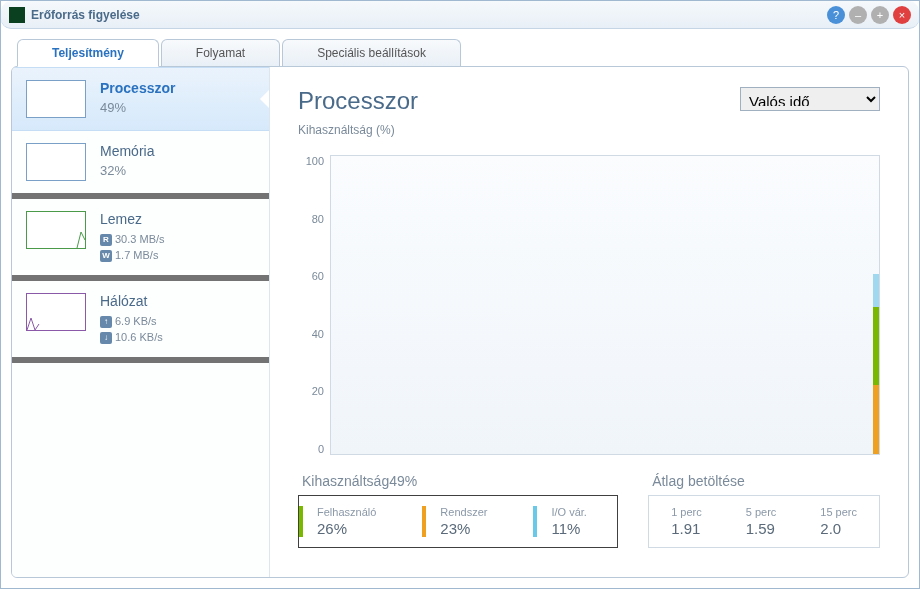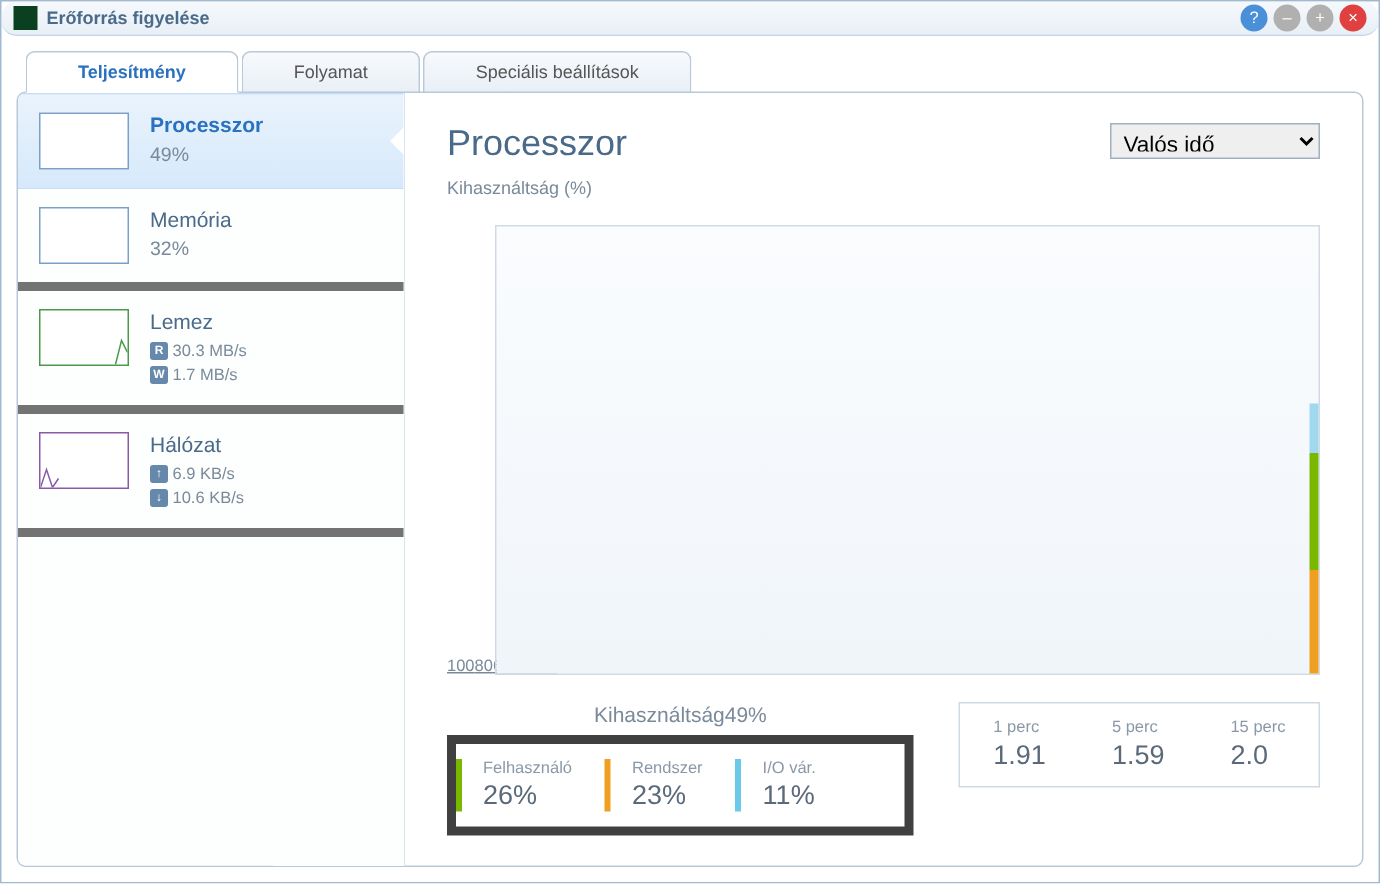--- a/index.html
+++ b/index.html
@@ -36,33 +36,33 @@
 .sb-stat { color: #7a8a9a; font-size: 11px; line-height: 16px; }
 .sb-badge { display: inline-block; width: 12px; height: 12px; background: #6688aa; color: #fff; font-size: 8px; text-align: center; line-height: 12px; border-radius: 2px; margin-right: 3px; vertical-align: middle; font-weight: bold; }
 
 .main { flex: 1; padding: 20px 28px; display: flex; flex-direction: column; }
 .main-header { display: flex; align-items: flex-start; justify-content: space-between; margin-bottom: 8px; }
 .main-title { font-size: 24px; color: #4a6a8a; }
 .time-select { height: 24px; border: 1px solid #a0b0c0; font-size: 15px; padding: 4px 4px; min-width: 140px; margin-left: 20px; }
 
 .chart-label { font-size: 12px; color: #7a8a9a; margin-bottom: 18px; }
 .chart-wrap { display: flex; height: 300px; margin-bottom: 18px; }
-.y-axis { width: 32px; display: flex; flex-direction: row; justify-content: space-between; align-items: flex-end; padding-right: 6px; color: #7a8a9a; font-size: 11px; text-decoration: underline; }
+.y-axis { width: 32px; display: flex; flex-direction: column; justify-content: space-between; align-items: flex-end; padding-right: 6px; color: #7a8a9a; font-size: 11px; }
 .chart-area { flex: 1; border: 1px solid #d0dae4; background: linear-gradient(to bottom, #fafcfe, #f0f5fa); position: relative; }
 .chart-bar { position: absolute; bottom: 0; right: 0; width: 6px; }
 .bar-seg { width: 100%; }
 
 .stats-row { display: flex; gap: 30px; }
 .stats-block { }
-.stats-title { font-size: 14px; color: #7a8a9a; display: flex; justify-content: center; margin-bottom: 6px; padding: 0 4px; }
-.stats-box { border: 6px solid #404040; display: flex; padding: 10px 0; }
+.stats-title { font-size: 14px; color: #7a8a9a; display: flex; justify-content: flex-start; margin-bottom: 6px; padding: 0 4px; }
+.stats-box { border: 1px solid #404040; display: flex; padding: 10px 0; gap: 24px; }
 .stat { padding: 0 14px; border-left: 4px solid transparent; margin-left: 8px; }
 .stat:first-child { margin-left: 0; }
 .stat-label { font-size: 11px; color: #8a98a8; margin-bottom: 2px; }
-.stat-value { font-size: 18px; color: #5a6a7a; }
+.stat-value { font-size: 15px; color: #5a6a7a; }
 .bar-green { border-left-color: #7ab800; }
 .bar-orange { border-left-color: #f0a020; }
 .bar-blue { border-left-color: #6ac8e8; }
 
 .load-box { border: 1px solid #d0dae4; display: flex; padding: 10px 0; }
 .load-stat { padding: 0 22px; }
 </style>
 </head>
 <body>
 
@@ -175,20 +175,23 @@
                 <div class="stat-value">23%</div>
               </div>
               <div class="stat bar-blue">
                 <div class="stat-label">I/O vár.</div>
                 <div class="stat-value">11%</div>
               </div>
             </div>
           </div>
 
           <div class="stats-block">
+            <div class="stats-title">
+              <span>Átlag betöltése</span>
+            </div>
             <div class="load-box">
               <div class="load-stat">
                 <div class="stat-label">1 perc</div>
                 <div class="stat-value">1.91</div>
               </div>
               <div class="load-stat">
                 <div class="stat-label">5 perc</div>
                 <div class="stat-value">1.59</div>
               </div>
               <div class="load-stat">

